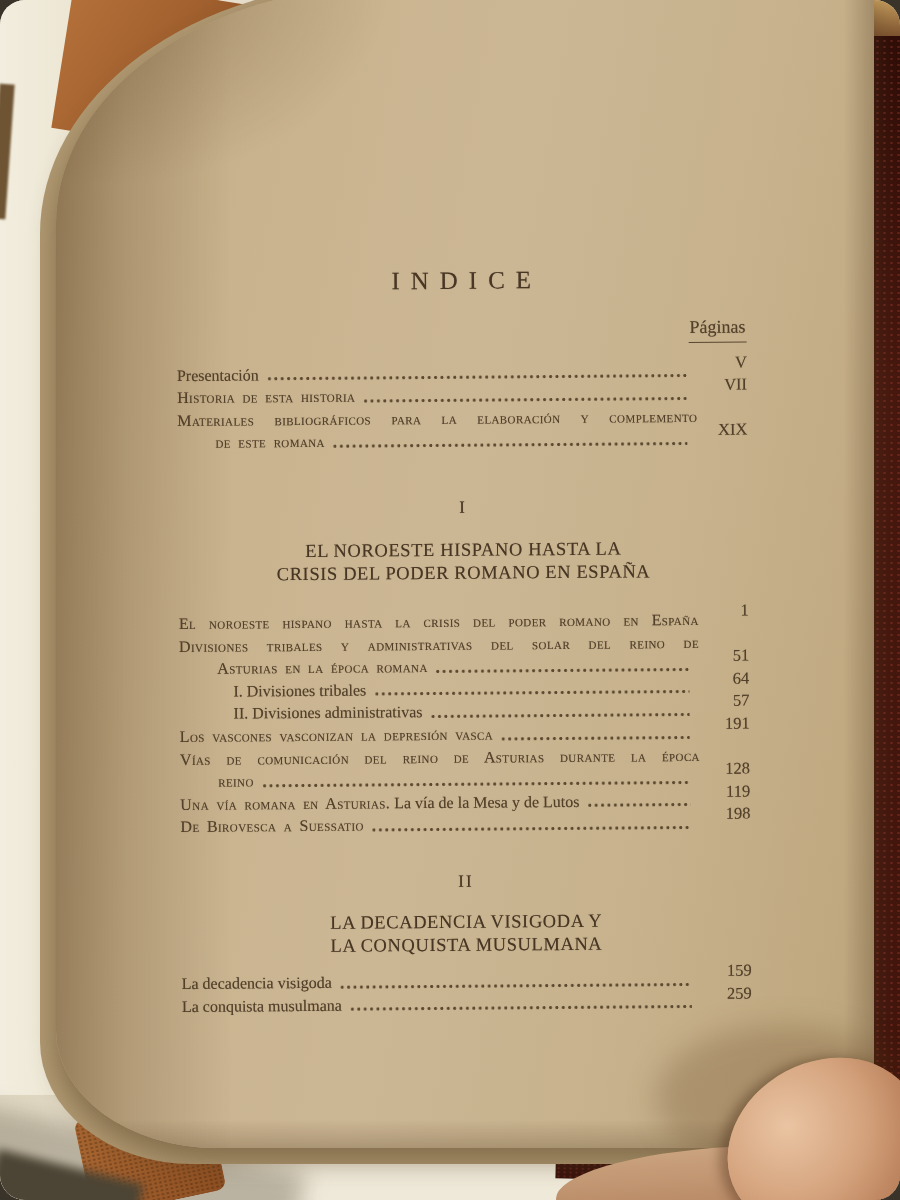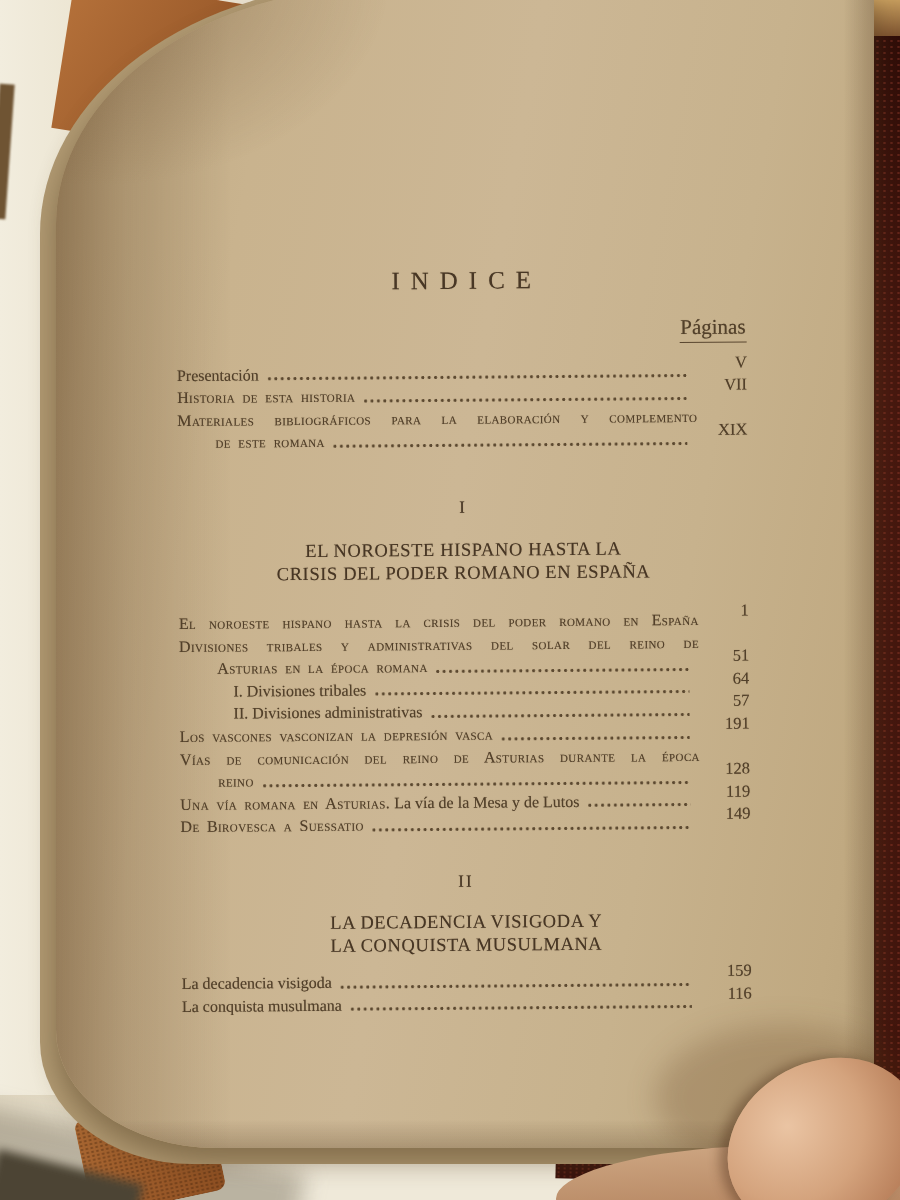--- a/index.html
+++ b/index.html
@@ -1,17 +1,17 @@
 <!DOCTYPE html>
 <html><head>
 <meta charset="utf-8">
 <style>
   html,body{margin:0;padding:0;background:#3a332a;}
   .scene{position:relative;width:900px;height:1200px;overflow:hidden;
-         background:#e9e1cf;font-family:"Liberation Serif","DejaVu Serif",serif;}
+         background:#e9e1cf;font-family:"Liberation Serif","DejaVu Serif",serif;border-radius:25px;}
 
   
   .left-stack{position:absolute;left:0;top:0;width:200px;height:1200px;
     background:linear-gradient(90deg,#f2edde 0%,#ece5d2 42%,#ddd1b7 76%,#c3b08f 100%);}
   .bottom-surface{position:absolute;left:0;top:1095px;width:900px;height:105px;
     background:linear-gradient(180deg,#e0d7c1,#efe9d9 70%);}
   .bl-shadow{position:absolute;left:-40px;top:1138px;width:340px;height:95px;
     background:rgba(108,98,78,.40);transform:rotate(12deg);filter:blur(11px);}
 
   
@@ -68,21 +68,21 @@
     box-shadow:-7px -4px 12px rgba(60,30,10,.38);}
 
   
   .content{position:absolute;left:176px;top:258px;width:570px;
     transform:rotate(-0.45deg);transform-origin:left top;
     color:#52402a;font-size:16px;line-height:22.6px;
     text-shadow:0 0 0.7px rgba(84,64,42,.55);}
   .title{margin:10px 0 0;text-align:center;font-size:25px;font-weight:normal;
     letter-spacing:11px;text-indent:11px;line-height:30px;color:#483725;}
   .paginas-row{margin-top:22px;display:flex;justify-content:flex-end;}
-  .paginas-row .hdr{font-size:21px;border-bottom:1.6px solid #5a4730;padding:0 1px 3px;}
+  .paginas-row .hdr{font-size:18px;border-bottom:1.6px solid #5a4730;padding:0 1px 3px;}
   .list{display:block;}
   .fm{margin-top:18px;}
   .secnum{text-align:center;font-size:17px;letter-spacing:2px;line-height:22px;color:#473624;}
   .sec1 .secnum{margin-top:44px;}
   .sec2 .secnum{margin-top:34px;}
   .sec-heading{text-align:center;font-size:18.5px;line-height:23px;letter-spacing:.6px;color:#473624;}
   .sec1 .sec-heading{margin-top:20px;}
   .sec2 .sec-heading{margin-top:18px;}
   .sec1 .entries{margin-top:26px;}
   .sec2 .entries{margin-top:14px;}
@@ -192,41 +192,41 @@
             <span class="pagenum">128</span>
           </div>
           <div class="row">
             <span class="label"><span class="sc">Una vía romana en Asturias.</span><span> La vía de la Mesa y de Lutos</span></span>
             <span class="dots"></span>
             <span class="pagenum">119</span>
           </div>
           <div class="row">
             <span class="label"><span class="sc">De Birovesca a Suessatio</span></span>
             <span class="dots"></span>
-            <span class="pagenum">149</span>
+            <span class="pagenum">198</span>
           </div>
         </div>
     </section>
 
     <section class="sec2">
       <div class="secnum">II</div>
       <div class="sec-heading">
         <div>LA DECADENCIA VISIGODA Y</div>
         <div>LA CONQUISTA MUSULMANA</div>
       </div>
       <div class="list entries">
           <div class="row">
             <span class="label"><span>La decadencia visigoda</span></span>
             <span class="dots"></span>
             <span class="pagenum">159</span>
           </div>
           <div class="row">
             <span class="label"><span>La conquista musulmana</span></span>
             <span class="dots"></span>
-            <span class="pagenum">116</span>
+            <span class="pagenum">259</span>
           </div>
         </div>
     </section>
   </div>
 
   <div class="thumb-shadow"></div>
   <div class="finger-pad"></div>
   <div class="thumb"></div>
 </div>
 

